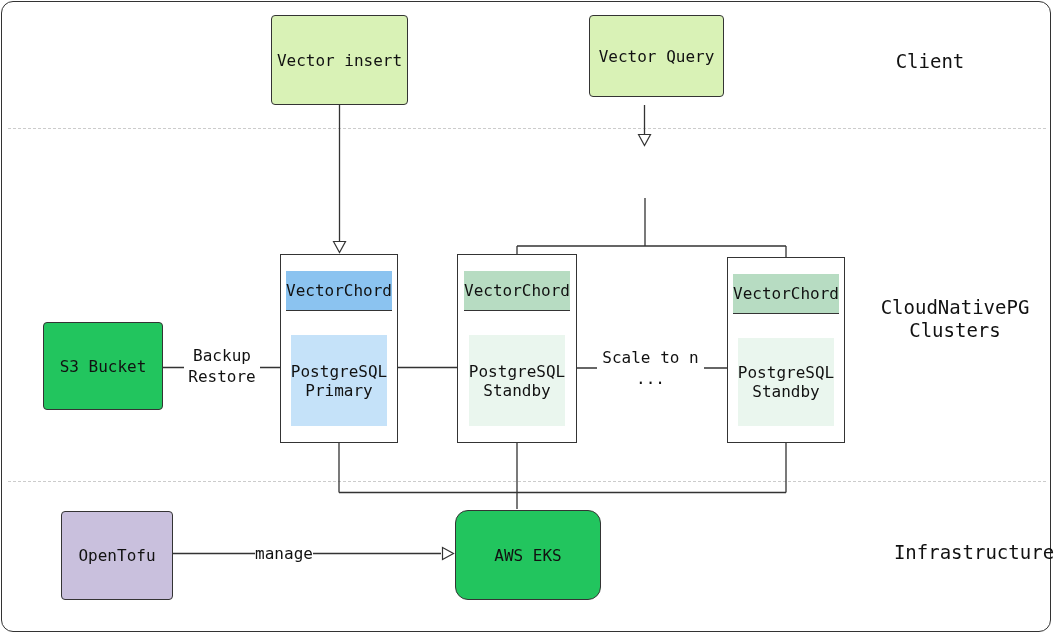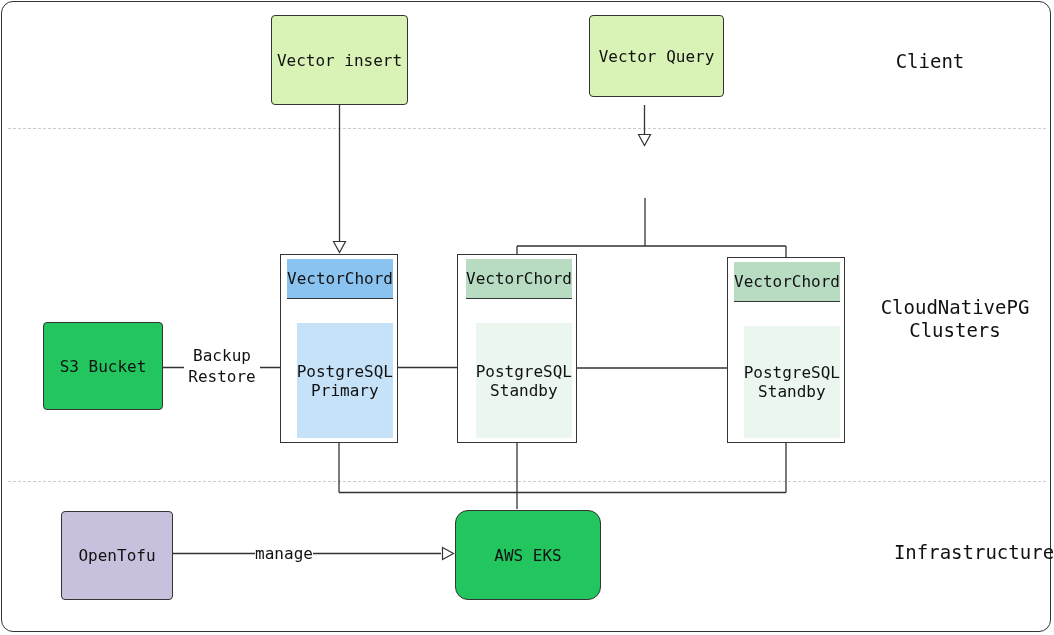--- a/index.html
+++ b/index.html
@@ -32,21 +32,21 @@
     font-size: 16px;
     text-align: center;
     box-sizing: border-box;
   }
   .rounded   { border-radius: 4px; }
   .rounded-l { border-radius: 13px; }
   .fill-green  { background: #d9f2b6; }
   .fill-pooler { background: #8c9fe4; }
   .fill-yellow { background: #22c55e; }
   .fill-purple { background: #c9c0dd; }
-  .db { flex-direction: column; align-items: flex-end; justify-content: flex-start; padding: 4px; gap: 24px; }
+  .db { flex-direction: column; align-items: center; justify-content: flex-start; padding: 16px; gap: 24px; }
   .db .hdr {
     height: 40px;
     display: flex; align-items: center; justify-content: center;
     border-bottom: 1.4px solid #343434;
     box-sizing: border-box;
   }
   .db .bd { flex: 1; display: flex; align-items: center; justify-content: center; }
   .hdr-blue  { background: #8bc3f0; }
   .bd-blue   { background: #c5e2f9; }
   .hdr-green { background: #b7dcc2; }
@@ -127,20 +127,22 @@
 Standby</div>
   </div>
 
   <div class="node fill-yellow rounded" style="left:43px; top:322px; width:120px; height:88px;">
     <span>S3 Bucket</span>
   </div>
 
   <div class="elabel preline" style="left:184px; top:344px; width:76px; height:44px;">Backup
 Restore</div>
 
+  <div class="elabel preline" style="left:597px; top:346px; width:107px; height:44px;">Scale to n
+...</div>
 
   <div class="slabel preline" style="left:863px; top:296px; width:184px;">CloudNativePG
 Clusters</div>
 
   <div class="node fill-purple rounded" style="left:61px; top:511px; width:112px; height:89px;">
     <span>OpenTofu</span>
   </div>
 
   <div class="elabel" style="left:255px; top:543px; width:58px; height:21px;">manage</div>
 

